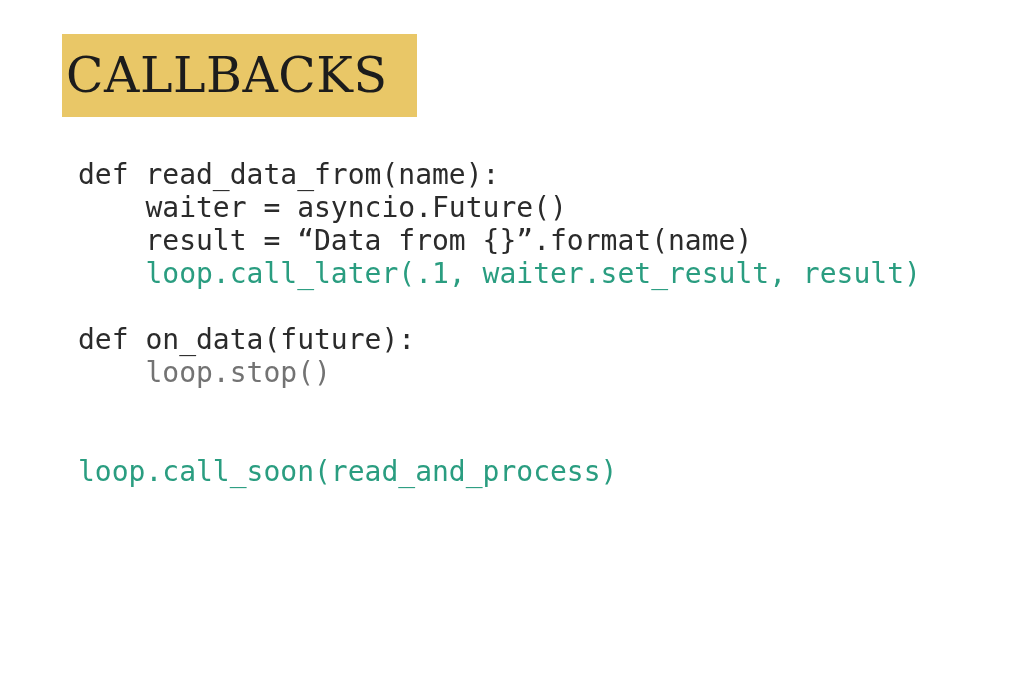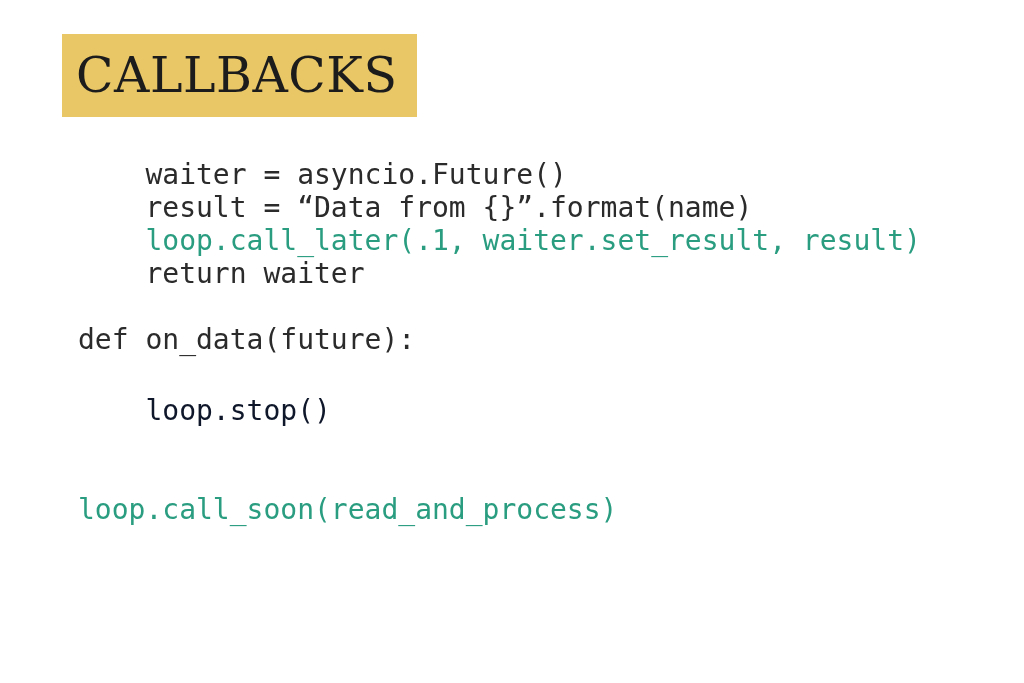--- a/index.html
+++ b/index.html
@@ -25,21 +25,21 @@
   #title-banner {
     position: absolute;
     left: 62px;
     top: 34px;
     width: 355px;
     height: 83px;
     background: #e9c767;
     display: flex;
     align-items: center;
     box-sizing: border-box;
-    padding-left: 14px;
+    padding-left: 4px;
   }
   #title-text {
     font-family: "DejaVu Serif", serif;
     font-size: 49px;
     line-height: 1;
     color: #1c1c1c;
     letter-spacing: 0.5px;
     white-space: nowrap;
   }
 
@@ -70,25 +70,25 @@
 </head>
 <body>
 
 <div id="slide">
 
   <div id="title-banner">
     <span id="title-text">CALLBACKS</span>
   </div>
 
   <div id="code-block">
+      <div class="code-line">def read_data_from(name):</div>
       <div class="code-line">    waiter = asyncio.Future()</div>
       <div class="code-line">    result = “Data from {}”.format(name)</div>
       <div class="code-line highlight" style="color: rgb(42, 157, 128);">    loop.call_later(.1, waiter.set_result, result)</div>
-      <div class="code-line">    return waiter</div>
       <div class="code-line blank">&nbsp;</div>
       <div class="code-line">def on_data(future):</div>
-      <div class="code-line highlight" style="color: #0f172a; margin-top: 38px;">    loop.stop()</div>
+      <div class="code-line highlight" style="color: #737373;">    loop.stop()</div>
       <div class="code-line blank">&nbsp;</div>
       <div class="code-line blank">&nbsp;</div>
       <div class="code-line highlight" style="color: rgb(42, 157, 128);">loop.call_soon(read_and_process)</div>
     </div>
 
 </div>
 
 </body></html>

